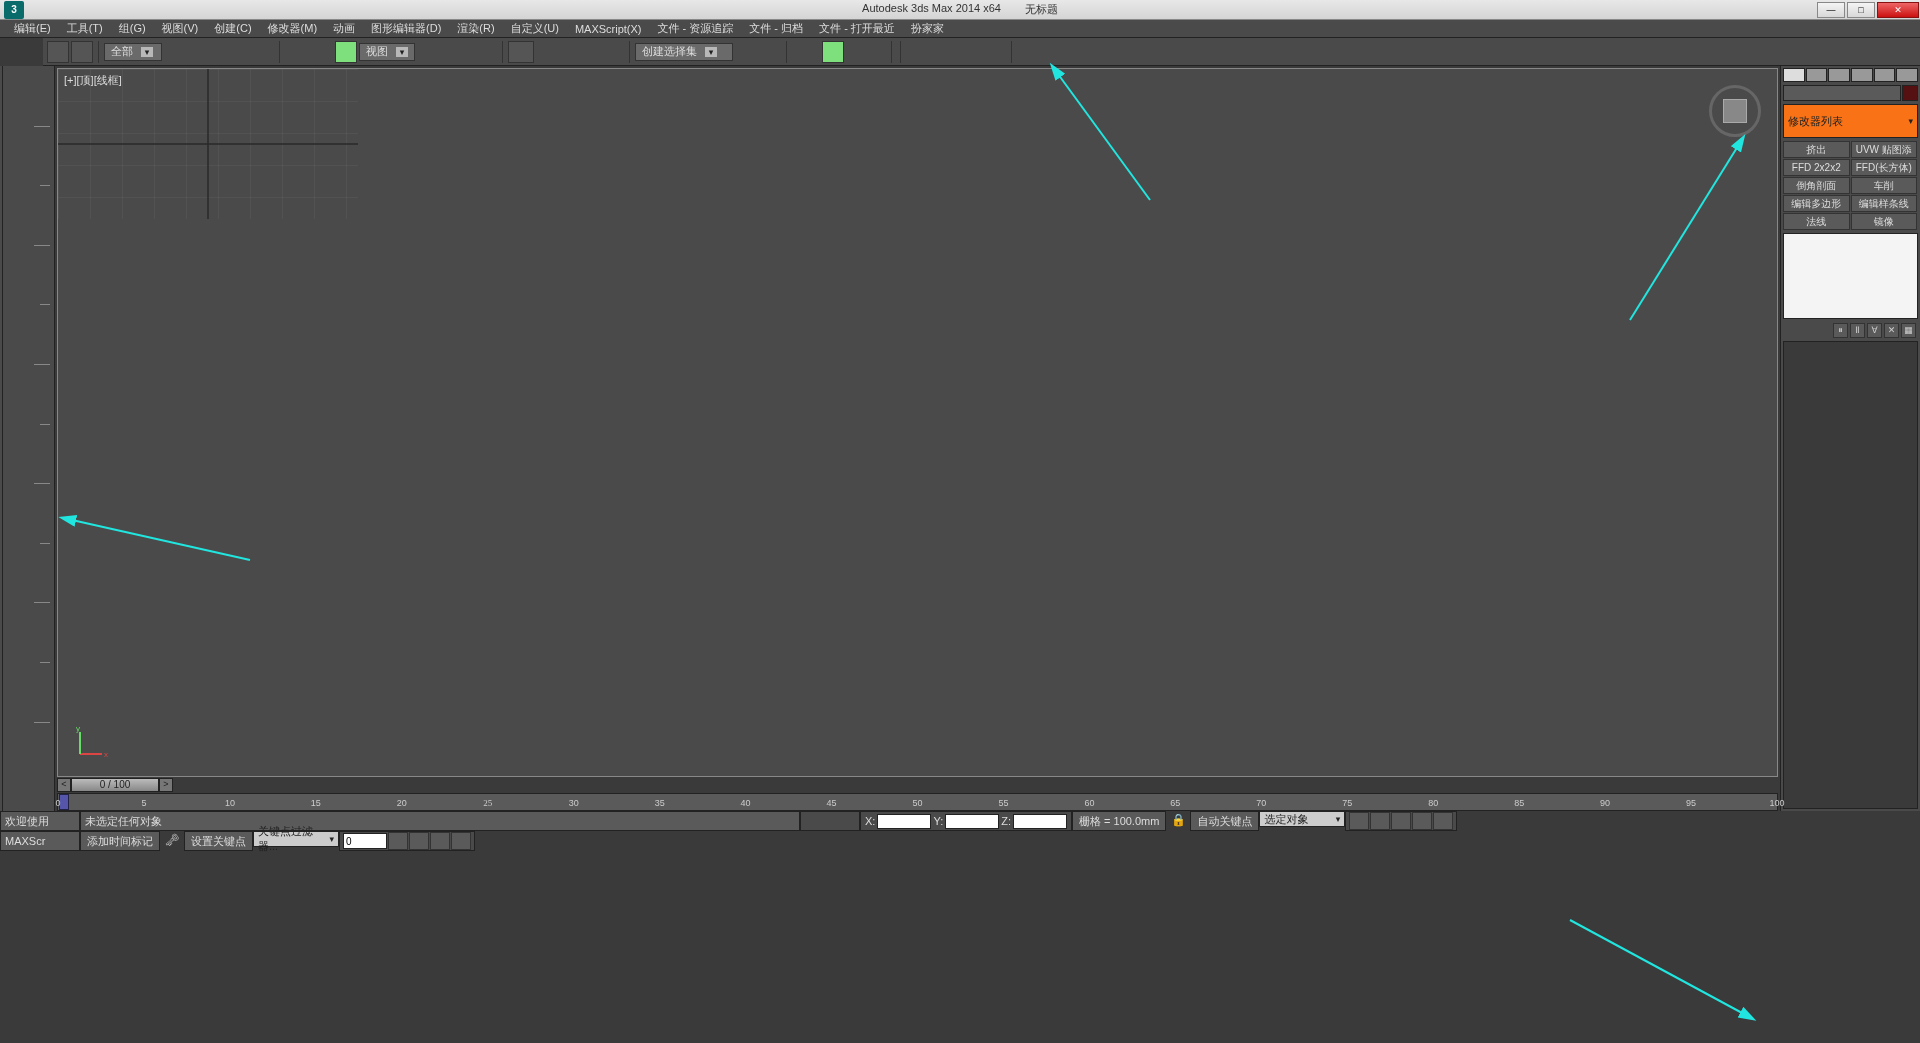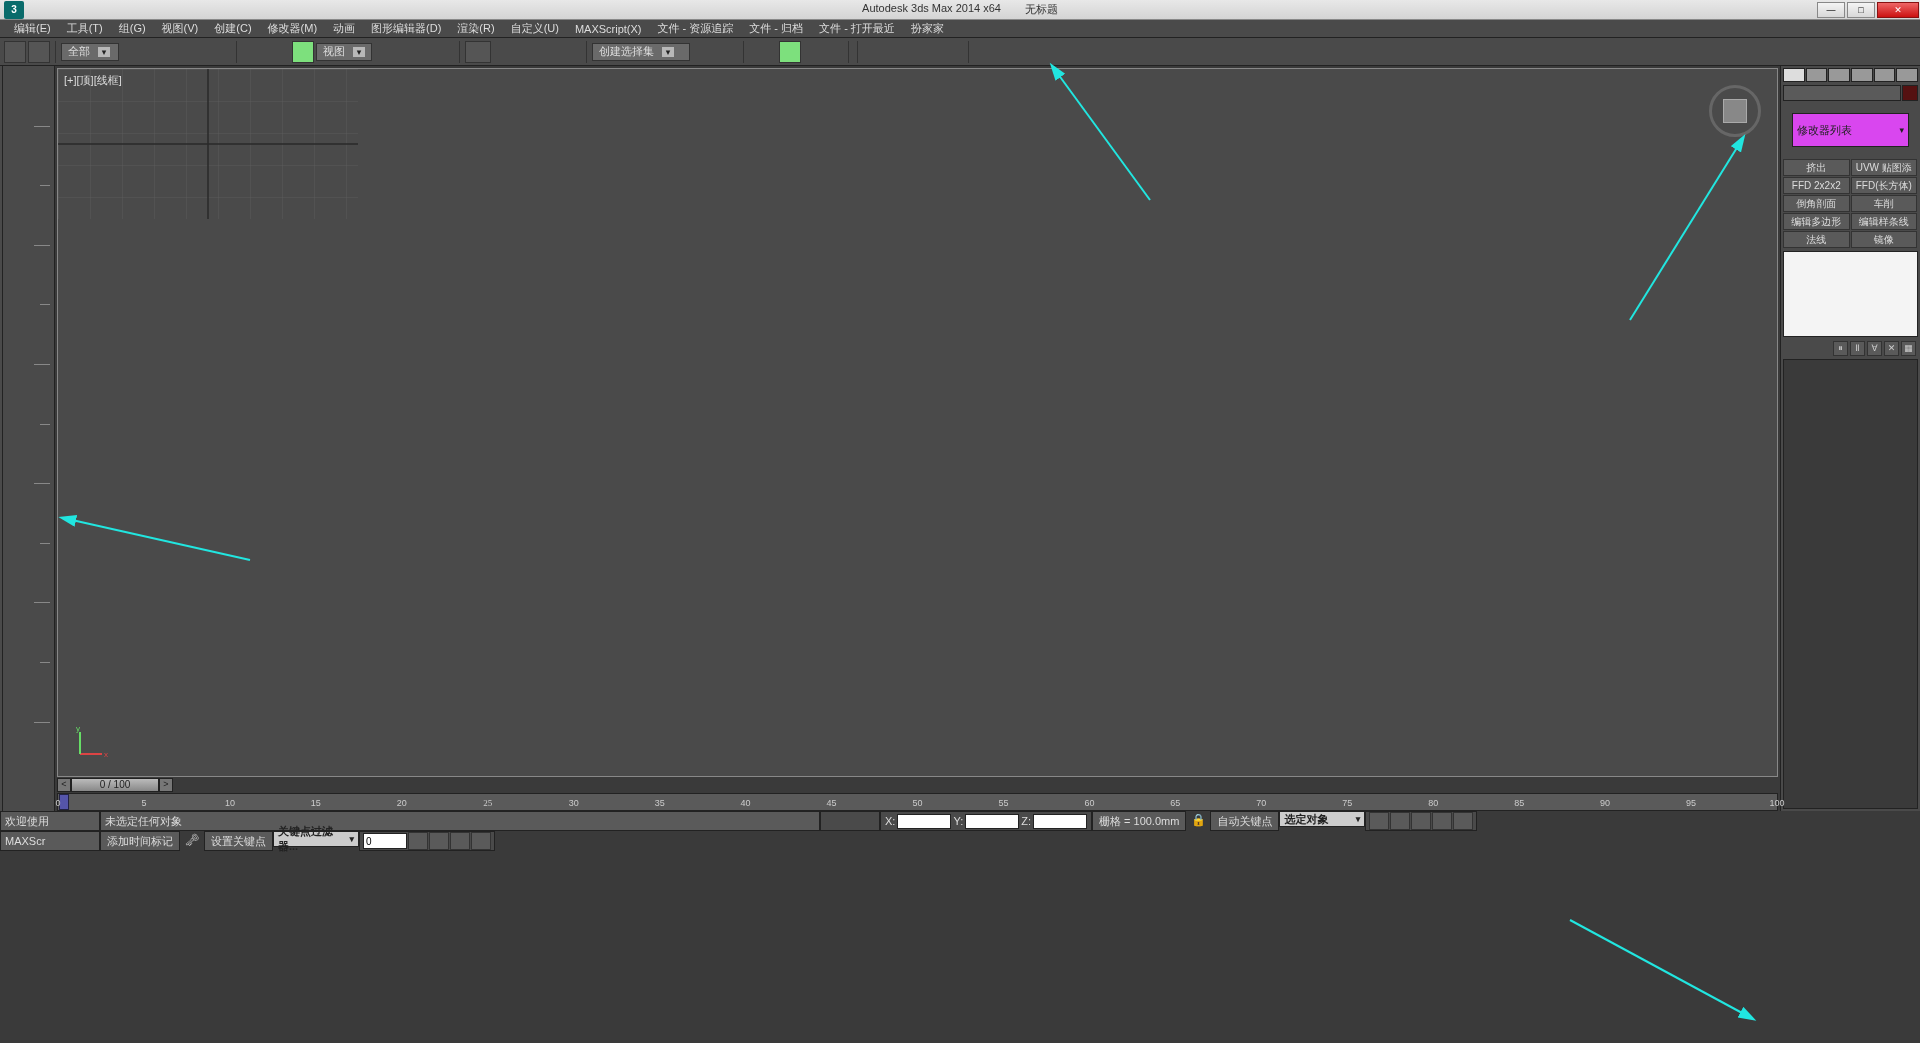--- a/index.html
+++ b/index.html
@@ -12,21 +12,21 @@
 .title-center { position: absolute; left: 50%; transform: translateX(-50%); font-size: 11px; color: #333; display:flex; gap:24px; }
 .win-controls { margin-left: auto; display: flex; }
 .win-btn { width: 28px; height: 16px; margin: 1px; border: 1px solid #888; background: linear-gradient(#f4f4f4,#d8d8d8); font-size: 9px; display: flex; align-items: center; justify-content: center; }
 .win-btn.close { background: linear-gradient(#e66,#c11); color: #fff; border-color: #811; width: 42px; }
 
 
 .menubar { height: 18px; background: #4a4a4a; display: flex; align-items: center; padding: 0 6px; border-bottom: 1px solid #222; }
 .menu-item { color: #ddd; font-size: 11px; padding: 0 8px; cursor: pointer; }
 
 
-.toolbar { height: 28px; background: #4a4a4a; display: flex; align-items: center; padding: 2px 4px; border-bottom: 1px solid #222; gap: 2px; }
+.toolbar { height: 28px; background: #4a4a4a; display: flex; align-items: center; padding: 2px 4px; border-bottom: 1px solid #222; gap: 2px; margin-left: 43px; }
 .tool-btn { width: 22px; height: 22px; background: #555; border: 1px solid #333; }
 .tool-btn.big { width: 26px; }
 .tool-btn.green { background: #7de07d; }
 .tool-dropdown { height: 18px; background: #6a6a6a; border: 1px solid #333; color: #ddd; font-size: 11px; padding: 0 4px 0 6px; display: flex; align-items: center; gap: 8px; }
 .tool-dropdown::after { content: "▾"; font-size: 9px; color: #222; background: #b8b8b8; width: 12px; text-align: center; }
 .divider { width: 1px; height: 22px; background: #333; margin: 0 3px; }
 
 
 .workspace { display: flex; height: 745px; }
 .left-rail { width: 3px; background: #4a4a4a; border-right: 1px solid #222; }
@@ -54,42 +54,42 @@
 .time-ruler .cursor { position: absolute; left: 1px; top:0; width: 10px; height: 16px; background:#55a; border:1px solid #224; }
 
 
 .cmd-panel { width: 140px; background: #4a4a4a; border-left: 1px solid #222; display: flex; flex-direction: column; }
 .cmd-tabs { height: 18px; display: flex; gap: 1px; padding: 2px; }
 .cmd-tab { flex: 1; background: #999; border: 1px solid #222; }
 .cmd-tab.active { background: #ddd; }
 .cmd-name-row { display: flex; gap: 1px; padding: 1px 2px; }
 .cmd-name-input { flex: 1; height: 16px; background: #5a5a5a; border: 1px solid #222; }
 .cmd-color { width: 16px; height: 16px; background: #551111; border: 1px solid #222; }
-.cmd-dropdown { margin: 11px; height: 18px; background: #d946ef; border: 1px solid #222; font-size: 11px; padding: 16px 4px; display: flex; align-items: center; justify-content: space-between; color: #222; }
+.cmd-dropdown { margin: 2px; height: 18px; background: #f97316; border: 1px solid #222; font-size: 11px; padding: 16px 4px; display: flex; align-items: center; justify-content: space-between; color: #222; }
 .cmd-dropdown::after { content: "▾"; font-size: 9px; }
 .mod-btns { display: flex; flex-wrap: wrap; gap: 1px; padding: 1px 2px; }
 .mod-btn { width: calc(50% - 1px); height: 17px; background: #5a5a5a; border: 1px solid #333; color: #ddd; font-size: 10px; text-align: center; line-height: 15px; }
 .mod-stack { margin: 2px; height: 86px; background: #f4f4f4; border: 1px solid #222; }
 .stack-tools { height: 18px; display: flex; gap: 2px; padding: 0 4px; align-items: center; justify-content: flex-end; }
 .stack-tool { width: 15px; height: 15px; background: #5a5a5a; border: 1px solid #333; font-size:9px; color:#ccc; text-align:center; line-height:13px; }
 .cmd-spacer { flex: 1; background: #3a3a3a; margin: 2px; border: 1px solid #222; }
 
 
 .status-row { height: 40px; display:flex; }
-.status-left { width: 100px; display:flex; flex-direction:column; }
+.status-left { width: 80px; display:flex; flex-direction:column; }
 .status-box { flex:1; background:#5a5a5a; border:1px solid #222; font-size:11px; color:#ddd; padding:0 4px; display:flex; align-items:center; }
 .status-mid { flex:1; display:flex; flex-direction:column; }
 .status-mid-top { height:20px; display:flex; }
 .prompt-box { flex:1; background:#5a5a5a; border:1px solid #222; color:#ddd; font-size:11px; padding:0 4px; display:flex; align-items:center; }
 .coord-box { display:flex; align-items:center; gap:2px; padding:0 4px; background:#4a4a4a; border:1px solid #222; }
 .coord-label { color:#ddd; font-size:11px; }
 .coord-input { width:54px; height:15px; background:#fff; border:1px solid #222; font-size:10px; }
 .grid-info { background:#5a5a5a; border:1px solid #222; color:#ddd; font-size:11px; padding:0 6px; display:flex; align-items:center; }
 .key-btn { background:#5a5a5a; border:1px solid #222; color:#ddd; font-size:11px; padding:0 6px; display:flex; align-items:center; }
-.kf-dd { width:86px; height:16px; background:#ccc; border:1px solid #222; font-size:11px; color:#222; padding:4px 4px; display:flex; align-items:center; justify-content:space-between;font-weight:bold; }
+.kf-dd { width:86px; height:16px; background:#ccc; border:1px solid #222; font-size:11px; color:#222; padding:4px 4px; display:flex; align-items:center; justify-content:space-between; }
 .kf-dd::after { content:"▾"; font-size:9px; }
 .nav-right { display:flex; align-items:center; gap:1px; padding:0 3px; background:#4a4a4a; border:1px solid #222; }
 .nav-btn { width:20px; height:18px; background:#5a5a5a; border:1px solid #333; }
 .frame-input { width:44px; height:16px; background:#fff; border:1px solid #222; font-size:10px; padding:0 2px; }
 .key-icon { width:24px; height:18px; color:#ccc; font-size:12px; display:flex; align-items:center; justify-content:center; }
 
 
 .arrow { position: absolute; pointer-events: none; }
 </style>
 </head>

